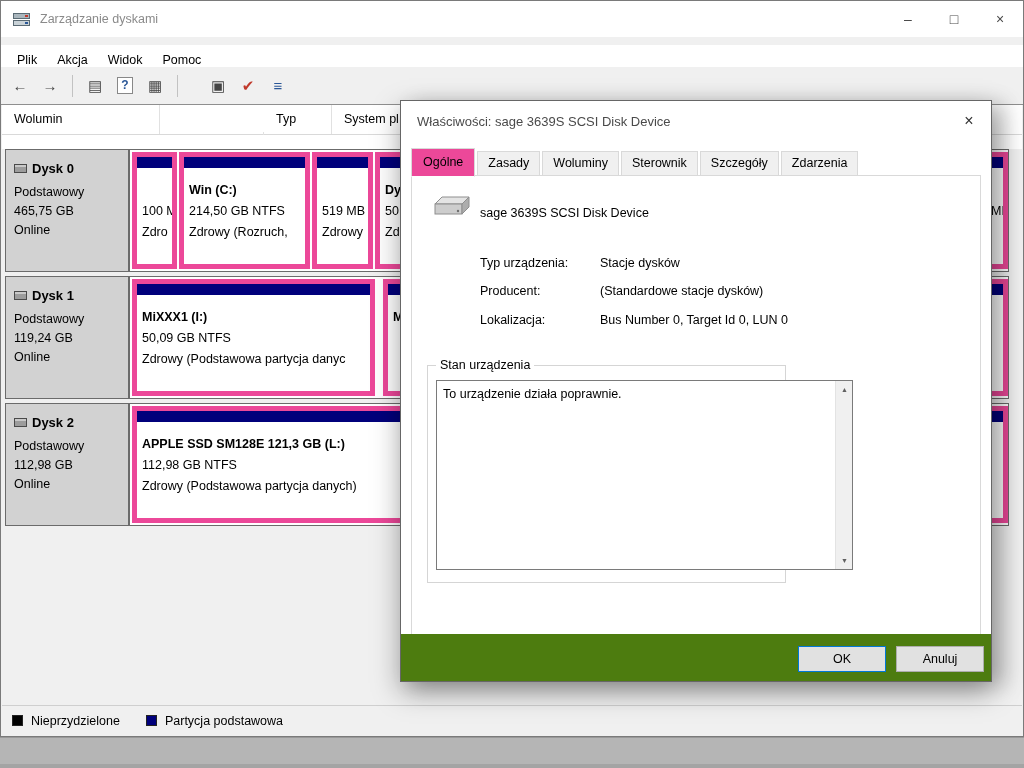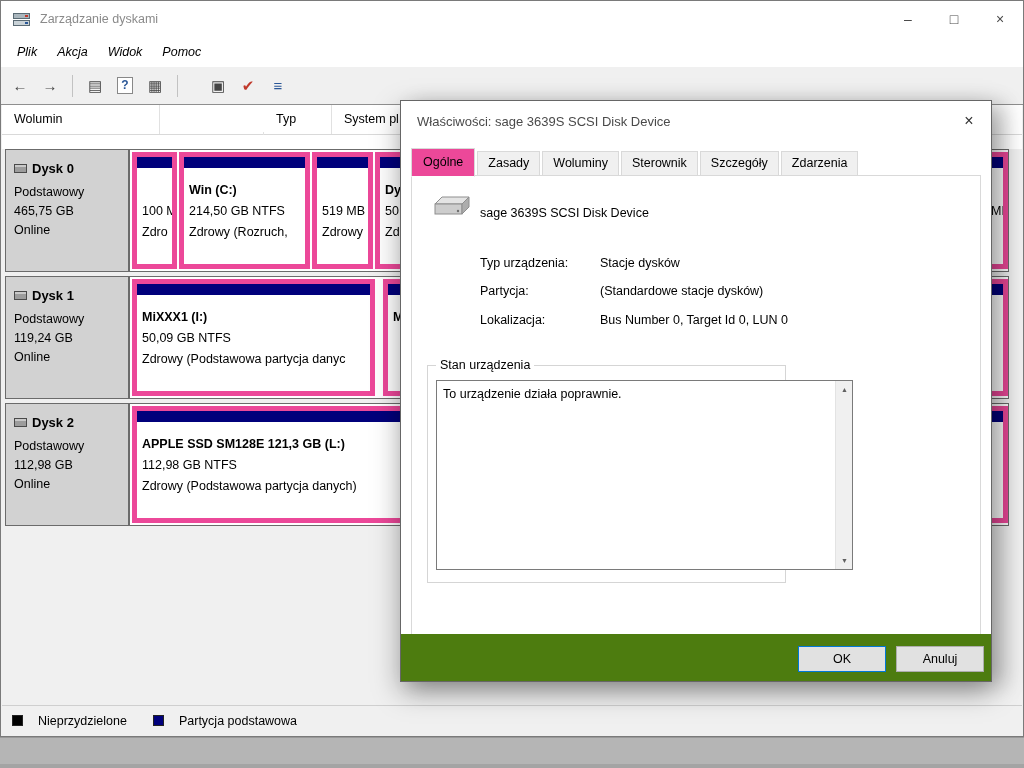--- a/index.html
+++ b/index.html
@@ -9,21 +9,21 @@
 
   
   .window { position:absolute; left:0; top:0; right:0; height:737px; background:#f0f0f0; border:1px solid #7a7a7a; }
 
   .titlebar { position:absolute; top:0; left:0; right:0; height:36px; background:#fff; display:flex; align-items:center; }
   .app-icon { margin-left:12px; width:17px; height:15px; flex:0 0 auto; }
   .title-text { margin-left:10px; color:#8a8a8a; font-size:12.5px; }
   .win-controls { margin-left:auto; display:flex; height:100%; }
   .win-btn { width:46px; height:100%; display:flex; align-items:center; justify-content:center; color:#4a4a4a; font-size:14px; }
 
-  .menubar { position:absolute; top:36px; left:0; right:0; height:30px; background:#fff; display:flex; align-items:center; padding-left:6px;font-style:italic; }
+  .menubar { position:absolute; top:44px; left:0; right:0; height:30px; background:#fff; display:flex; align-items:center; padding-left:6px; }
   .menu-item { padding:5px 10px; font-size:12.5px; }
 
   .toolbar { position:absolute; top:66px; left:0; right:0; height:38px; background:#f0f0f0;
              border-bottom:1px solid #8f8f8f; display:flex; align-items:center; padding-left:6px; gap:4px; }
   .tool-btn { width:26px; height:26px; display:flex; align-items:center; justify-content:center; font-size:15px; color:#444; }
   .tool-btn.small-box span { border:1px solid #888; background:#fff; padding:0 3px; font-size:12px; line-height:15px; }
   .tb-blue { color:#2b5797; font-weight:bold; }
   .tb-red  { color:#c0392b; }
   .tool-sep { width:1px; height:22px; background:#c2c2c2; margin:0 5px; }
   .tool-gap { width:14px; }
@@ -46,21 +46,21 @@
 
   .disk-graph { position:absolute; left:124px; top:0; width:880px; height:123px; background:#fff; border:1px solid #6b6b6b; }
   .disk-graph.empty { background:transparent; border:none; }
   .part { position:absolute; top:2px; bottom:2px; background:#fff; border:5px solid #ec4899; overflow:hidden; }
   .band { height:11px; background:#00007b; }
   .pname { margin-top:12px; padding-left:5px; font-weight:bold; line-height:21px; min-height:21px; font-size:12.5px; white-space:nowrap; }
   .pline { padding-left:5px; line-height:21px; min-height:21px; font-size:12.5px; white-space:nowrap; }
 
   .legend { position:absolute; left:1px; right:1px; bottom:1px; height:30px; background:#f0f0f0;
             border-top:1px solid #cfcfcf; display:flex; align-items:center; gap:26px; padding-left:10px; }
-  .lg-item { display:flex; align-items:center; gap:15px; font-size:12.5px; }
+  .lg-item { display:flex; align-items:center; gap:8px; font-size:12.5px; }
   .lg-swatch { width:11px; height:11px; border:1px solid #222; }
   .sw-black { background:#000000; }
   .sw-navy  { background:#00007b; }
 
   .taskbar { position:absolute; left:0; right:0; bottom:0; height:31px; background:#b5b5b5;
              border-top:1px solid #989898; box-shadow:inset 0 -4px 0 #a4a4a4; }
 
   
   .dialog { position:absolute; left:400px; top:100px; width:592px; height:582px; background:#fff;
             border:1px solid #666; box-shadow:0 10px 26px rgba(0,0,0,.35), 14px 4px 20px rgba(0,0,0,.18); }
@@ -264,21 +264,21 @@
       <svg class="dev-icon" width="40" height="30" viewBox="0 0 40 30">
         <polygon points="3,12 10,5 37,5 30,12" fill="#e4e4e4" stroke="#8e8e8e"></polygon>
         <rect x="3" y="12" width="27" height="10" fill="#cdcdcd" stroke="#8e8e8e"></rect>
         <polygon points="30,12 37,5 37,15 30,22" fill="#adadad" stroke="#8e8e8e"></polygon>
         <circle cx="26" cy="19" r="1.2" fill="#6f6f6f"></circle>
       </svg>
       <div class="dev-name">sage 3639S SCSI Disk Device</div>
 
       <div class="fld-label" style="top:80px">Typ urządzenia:</div>
       <div class="fld-value" style="top:80px">Stacje dysków</div>
-      <div class="fld-label" style="top:108px">Partycja:</div>
+      <div class="fld-label" style="top:108px">Producent:</div>
       <div class="fld-value" style="top:108px">(Standardowe stacje dysków)</div>
       <div class="fld-label" style="top:137px">Lokalizacja:</div>
       <div class="fld-value" style="top:137px">Bus Number 0, Target Id 0, LUN 0</div>
 
       <div class="grp">
         <div class="grp-title">Stan urządzenia</div>
         <div class="txt">
           <div class="txt-content">To urządzenie działa poprawnie.</div>
           <div class="scroll">
             <div class="scroll-arrow up">▲</div>

